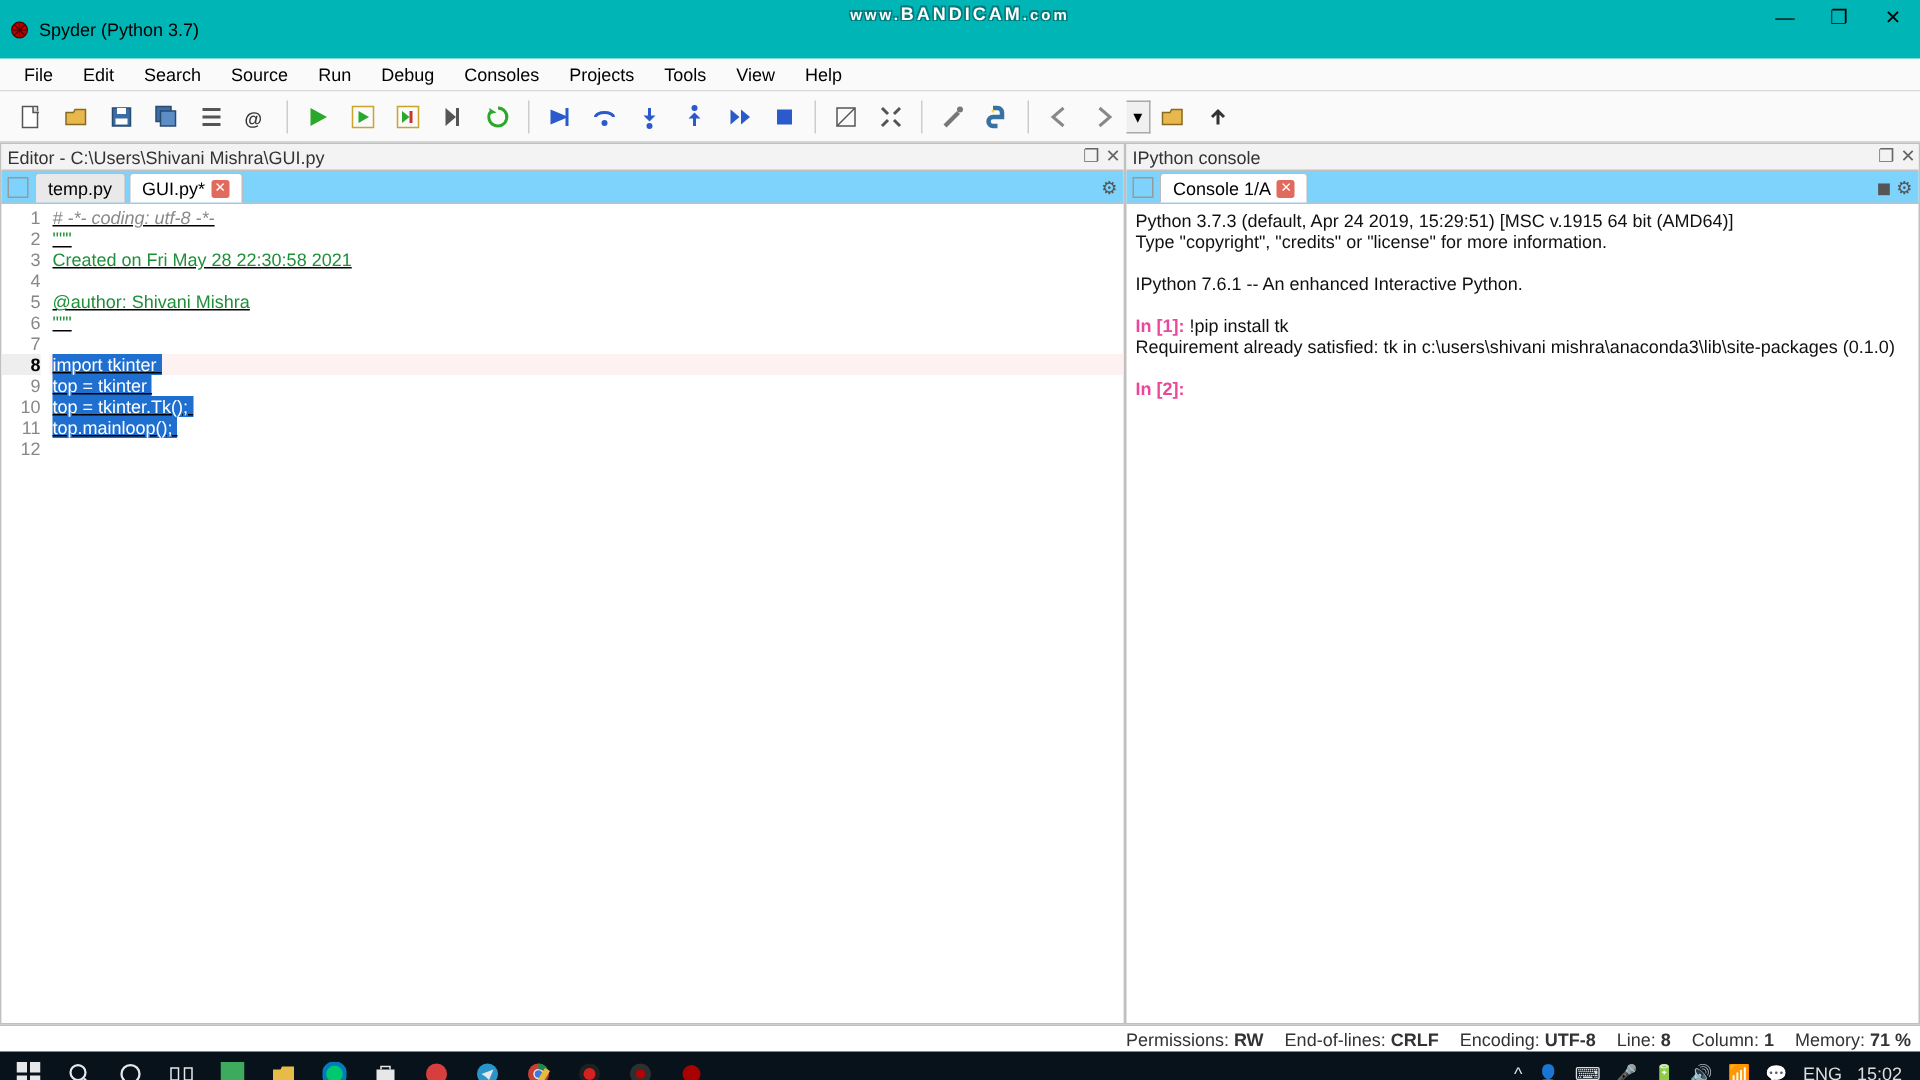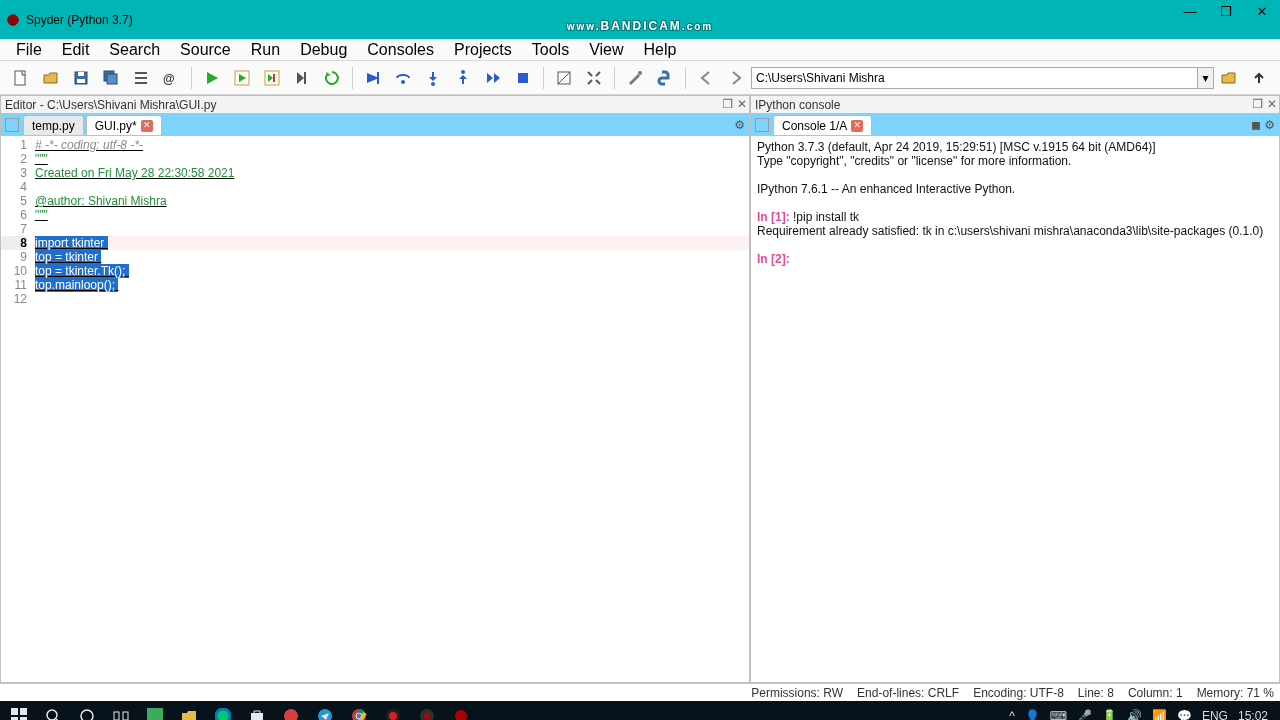--- a/index.html
+++ b/index.html
@@ -1,26 +1,26 @@
 <!DOCTYPE html>
 <html><head>
 <meta charset="utf-8">
 <style>
   * { margin:0; padding:0; box-sizing:border-box; font-family:"Segoe UI",Tahoma,sans-serif; font-size:12px; }
   body { width:1280px; height:720px; background:#fff; overflow:hidden; position:relative; }
   .titlebar { height:39px; background:#00b5b5; color:#000; display:flex; align-items:center; padding-left:6px; position:relative; }
   .titlebar .logo { width:14px; height:14px; margin-right:6px; }
   .titlebar .title { font-size:12px; }
-  .titlebar .wm { position:absolute; left:50%; transform:translateX(-50%); top:16px; font-family:Arial,sans-serif; font-weight:900; font-size:16px; letter-spacing:2px; color:#fff; text-shadow:
+  .titlebar .wm { position:absolute; left:50%; transform:translateX(-50%); top:0; font-family:Arial,sans-serif; font-weight:900; font-size:16px; letter-spacing:2px; color:#fff; text-shadow:
      -1px -1px 0 #007a7a, 1px -1px 0 #007a7a, -1px 1px 0 #007a7a, 1px 1px 0 #007a7a; }
   .titlebar .wm .small { font-size:10px; }
   .winbtns { position:absolute; right:0; top:0; height:22px; display:flex; }
   .winbtns div { width:36px; height:22px; display:flex; align-items:center; justify-content:center; color:#000; font-size:13px; cursor:default;}
   .menubar { height:22px; display:flex; align-items:center; padding:0 6px; border-bottom:1px solid #d9d9d9; background:#fafafa;}
-  .menubar span { padding:2px 10px; font-size:16px; }
+  .menubar span { padding:2px 10px; font-size:12px; }
   .toolbar { height:34px; display:flex; align-items:center; padding:2px 6px; background:#fafafa; border-bottom:1px solid #d4d4d4;}
   .toolbar .btn { width:24px; height:24px; margin:0 3px; display:flex; align-items:center; justify-content:center; border-radius:3px; }
   .toolbar .sep { width:1px; height:22px; background:#ccc; margin:0 5px;}
   .toolbar .path { flex:1; height:22px; border:1px solid #aaa; background:#fff; padding:0 4px; font-size:12px; display:flex; align-items:center;}
   .toolbar .cchev { border:1px solid #aaa; border-left:none; height:22px; width:16px; display:flex; align-items:center; justify-content:center; background:#f0f0f0;}
   .content { display:flex; height:588px; }
   .pane { display:flex; flex-direction:column; border:1px solid #c0c0c0; }
   .pane.left { flex:0 0 750px; }
   .pane.right{ flex:1; }
   .pane-head { height:18px; background:#f3f3f3; border-bottom:1px solid #c0c0c0; display:flex; align-items:center; padding:0 4px; font-size:11px; color:#333; position:relative;}
@@ -38,21 +38,21 @@
   .code { flex:1; padding:2px 2px; white-space:pre; line-height:14px; background:#fff; position:relative;text-decoration:underline;}
   .code .line { height:14px; }
   .code .hlrow { position:absolute; left:0; right:0; top:calc(7*14px + 2px); height:14px; background:#fdf1f1; z-index:0;}
   .code .inner { position:relative; z-index:1;}
   .c-comment { color:#8a8a8a; font-style:italic;}
   .c-str { color:#208f3a;}
   .c-sel { background:#1f6fd0; color:#fff; }
   .console { flex:1; font-family:Consolas,monospace; font-size:12px; padding:4px 6px; white-space:pre-wrap; line-height:14px; color:#111;}
   .console .pr { color:#ec4899; font-weight:bold;}
   .statusbar { height:18px; display:flex; align-items:center; justify-content:flex-end; border-top:1px solid #c0c0c0; padding:0 6px; font-size:11px; color:#333; gap:14px; background:#fff;}
-  .statusbar span b{font-weight:400;margin-top:16px;}
+  .statusbar span b{font-weight:700;margin-top:16px;}
   .taskbar { height:30px; background:#07121a; display:flex; align-items:center; padding:0 2px;}
   .taskbar .tb { width:34px; height:30px; display:flex; align-items:center; justify-content:center; }
   .taskbar .tb svg { opacity:.9;}
   .taskbar .tray { margin-left:auto; display:flex; align-items:center; gap:10px; color:#ddd; font-size:11px; padding-right:10px;}
   svg { display:block;}
   .toolbar .btn svg { width:18px; height:18px;}
 </style>
 </head>
 <body>
 
@@ -216,23 +216,20 @@
   <div class="sep"></div>
   <div class="btn">
       <svg viewBox="0 0 18 18">
         <path d="M12 3l-7 6 7 6" fill="none" stroke="#888" stroke-width="2"></path>
       </svg>
     </div>
   <div class="btn">
       <svg viewBox="0 0 18 18">
         <path d="M6 3l7 6-7 6" fill="none" stroke="#888" stroke-width="2"></path>
       </svg>
-    </div>
-  <div class="path">
-      <span>C:\Users\Shivani Mishra</span>
     </div>
   <div class="cchev">▾</div>
   <div class="btn">
       <svg viewBox="0 0 18 18">
         <path d="M2 6h5l1-2h7v10H2z" fill="#e6b84d" stroke="#8a6a1f"></path>
       </svg>
     </div>
   <div class="btn">
       <svg viewBox="0 0 18 18">
         <path d="M9 14V5M5 9l4-4 4 4" stroke="#333" stroke-width="2" fill="none"></path>

